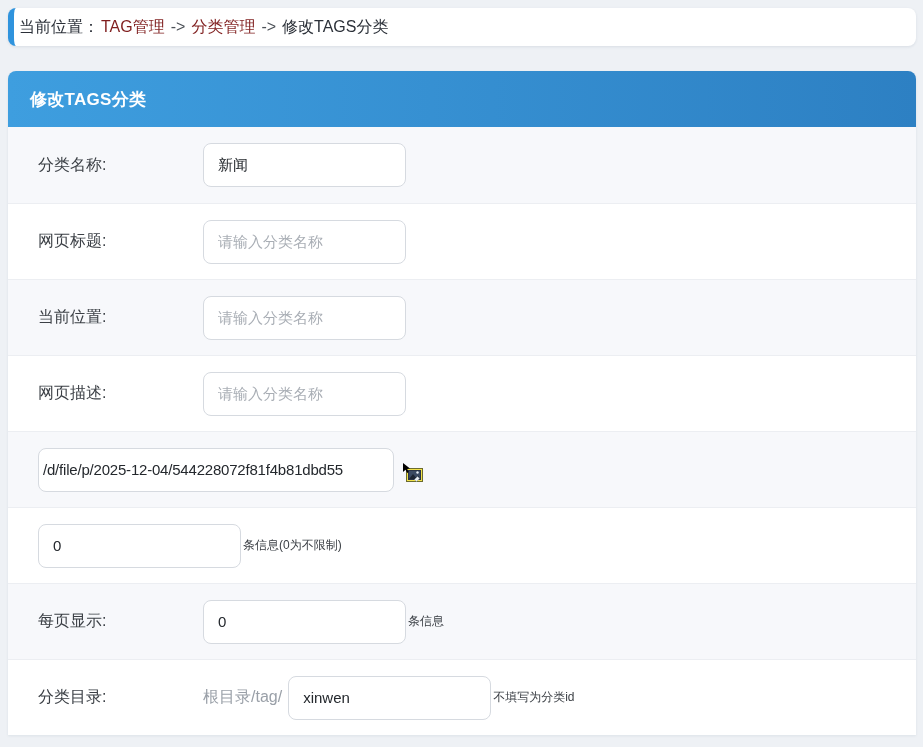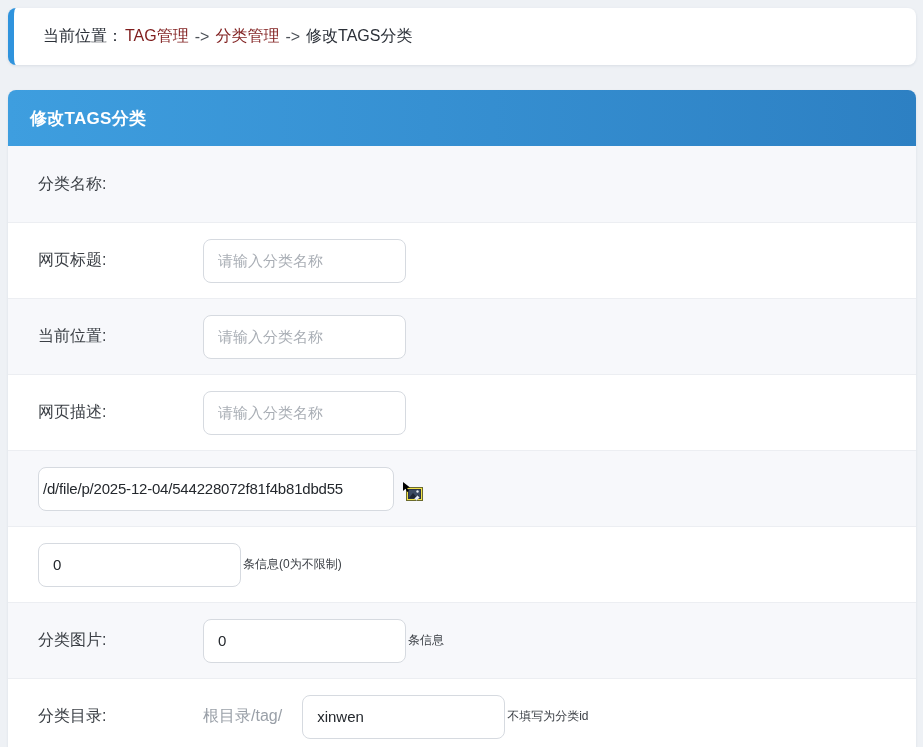--- a/index.html
+++ b/index.html
@@ -5,28 +5,28 @@
   * { margin:0; padding:0; box-sizing:border-box; }
   html,body { width:923px; height:747px; overflow:hidden; }
   body {
     background:#eef1f5;
     font-family:"Liberation Sans","DejaVu Sans",sans-serif;
     color:#3a3f45;
   }
   
   .breadcrumb-card {
     margin:8px 7px 0 8px;
-    height:57px;
+    height:38px;
     background:#ffffff;
     border-left:6px solid #2f93dd;
     border-radius:8px;
     box-shadow:0 1px 3px rgba(30,60,90,0.10);
     display:flex;
     align-items:center;
-    padding-left:29px;
+    padding-left:5px;
     font-size:16px;
   }
   .breadcrumb-card .crumb-prefix { color:#2b3038; }
   .breadcrumb-card a.crumb-link {
     color:#7f1d1d;
     text-decoration:none;
     margin:0 2px;
     cursor:pointer;
   }
   .breadcrumb-card .crumb-sep { color:#4c5158; margin:0 4px; }
@@ -77,21 +77,21 @@
     background:#fff;
     padding:0 14px;
     font-size:15px;
     color:#24282d;
     font-family:"Liberation Sans","DejaVu Sans",sans-serif;
     outline:none;
   }
   .text-input::placeholder { color:#a9aeb5; opacity:1; }
   .text-input.wide { width:356px; padding:0 4px; letter-spacing:-0.2px; }
   .row-suffix { font-size:12px; color:#3c4046; margin-left:2px; }
-  .row-prefix { font-size:16px; color:#9aa0a8; margin-right:20px; }
+  .row-prefix { font-size:16px; color:#9aa0a8; margin-right:6px; }
   .picker-icon { margin-left:8px; margin-top:10px; cursor:pointer; flex:0 0 auto; }
 </style>
 </head>
 <body>
 
 <div class="breadcrumb-card">
   <span class="crumb-prefix">当前位置：</span>
   <a class="crumb-link">TAG管理</a>
   <span class="crumb-sep">-&gt;</span>
   <a class="crumb-link">分类管理</a>
@@ -99,20 +99,21 @@
   <span class="crumb-current">修改TAGS分类</span>
 </div>
 
 <div class="panel">
   <div class="panel-header">
     <span class="panel-title">修改TAGS分类</span>
   </div>
 
   <div class="form-row alt">
     <span class="row-label">分类名称:</span>
+    <input class="text-input" type="text" value="新闻" style="">
   </div>
 
   <div class="form-row">
     <span class="row-label">网页标题:</span>
     <input class="text-input" type="text" placeholder="请输入分类名称" style="">
   </div>
 
   <div class="form-row alt">
     <span class="row-label">当前位置:</span>
     <input class="text-input" type="text" placeholder="请输入分类名称" style="">
@@ -136,21 +137,21 @@
       </svg>
     </span>
   </div>
 
   <div class="form-row">
     <input class="text-input" type="text" value="0" style="">
     <span class="row-suffix">条信息(0为不限制)</span>
   </div>
 
   <div class="form-row alt">
-    <span class="row-label">分类图片:</span>
+    <span class="row-label">每页显示:</span>
     <input class="text-input" type="text" value="0" style="">
     <span class="row-suffix">条信息</span>
   </div>
 
   <div class="form-row">
     <span class="row-label">分类目录:</span>
     <span class="row-prefix">根目录/tag/</span>
     <input class="text-input" type="text" value="xinwen" style="">
     <span class="row-suffix">不填写为分类id</span>
   </div>

